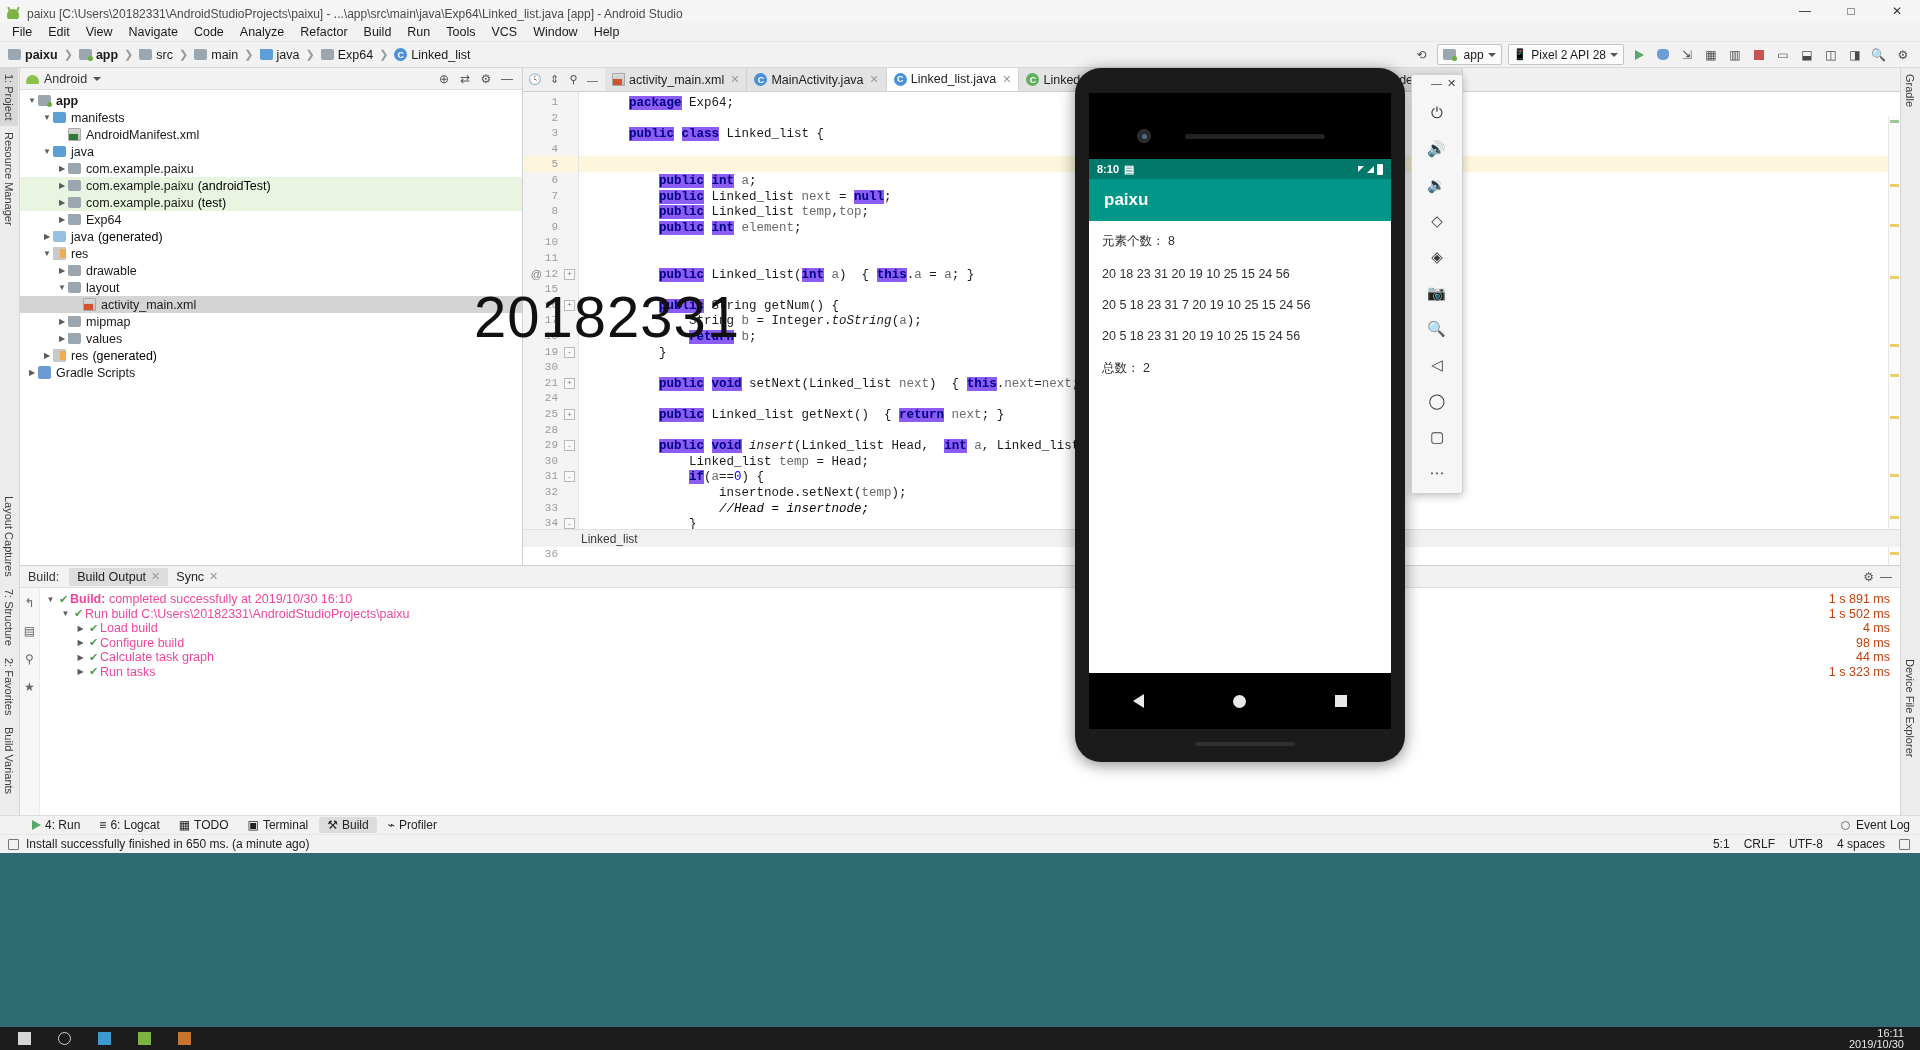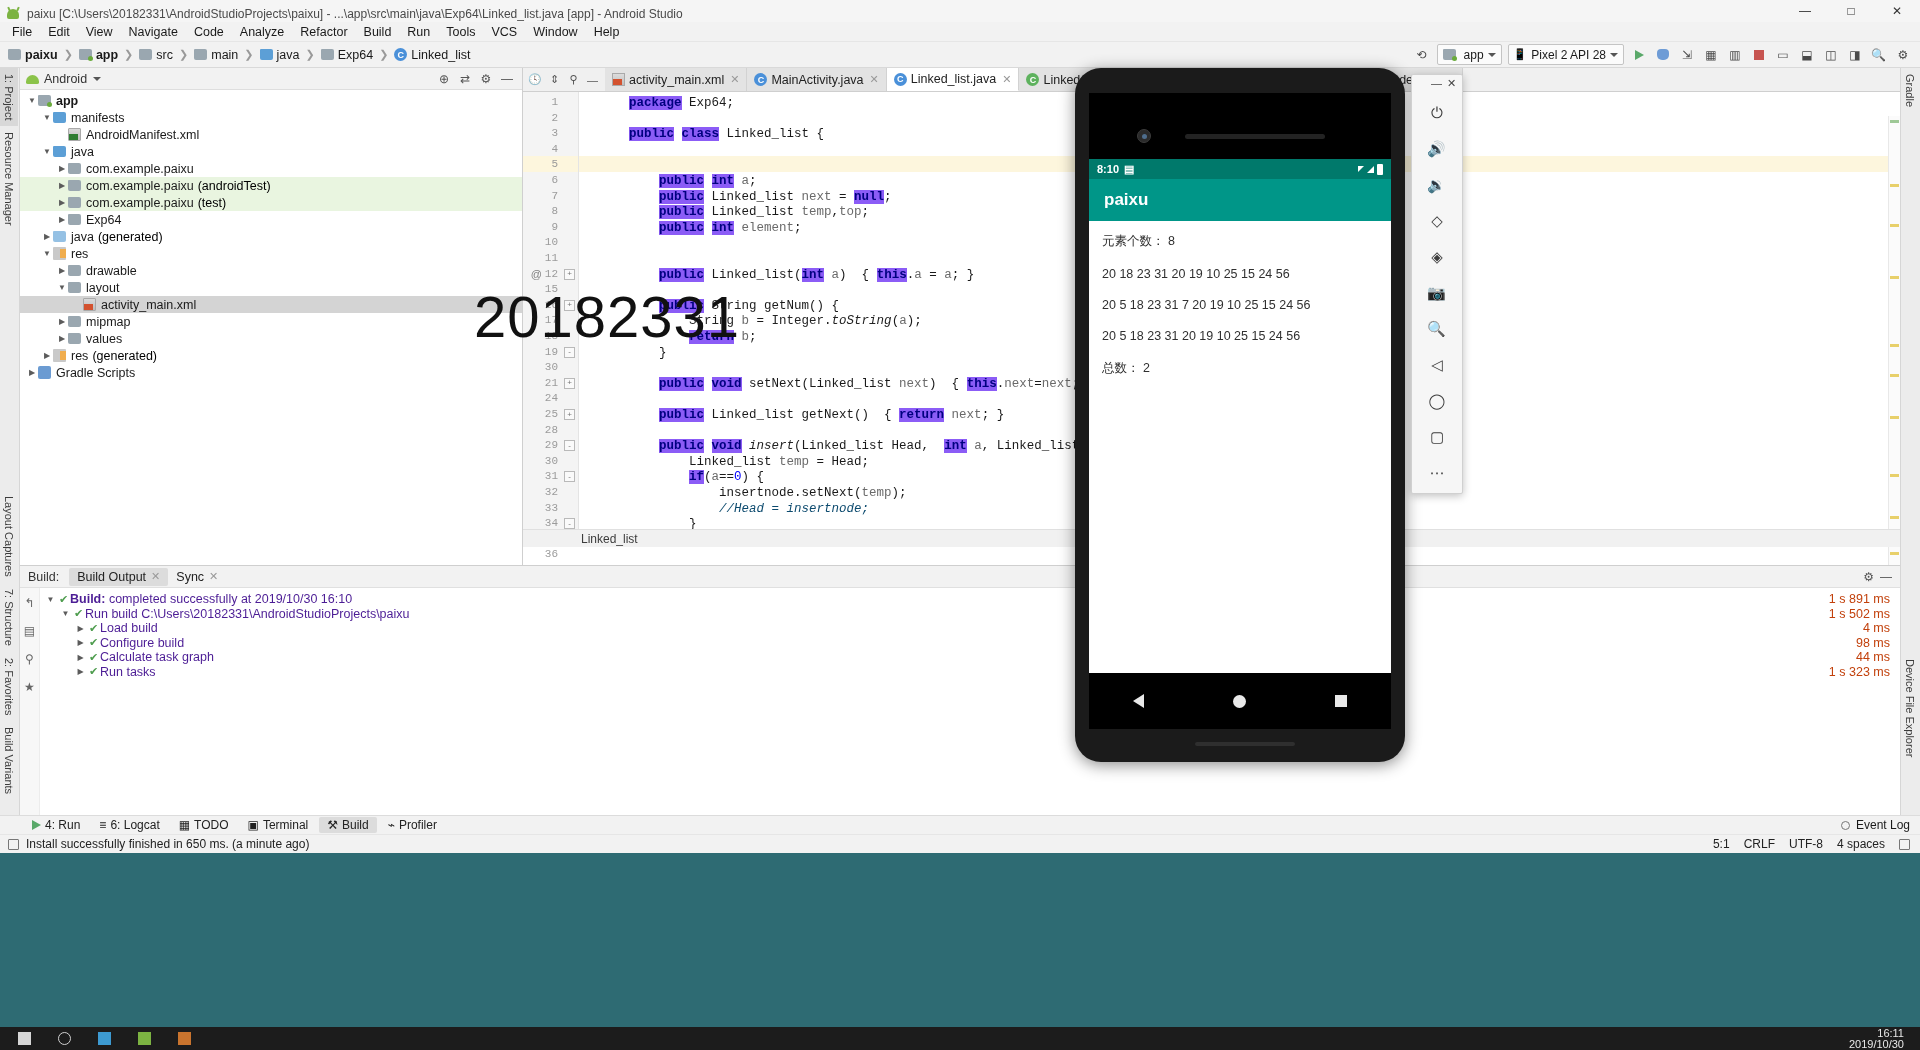--- a/index.html
+++ b/index.html
@@ -212,21 +212,21 @@
   .cline { position: absolute; left: 0; white-space: pre; line-height: 15.6px; }
   .caret-line {
     position: absolute; left: 0; right: 0; height: 16px; background: #fdf6dd;
   }
   .kw { color: #000080; font-weight: bold; }
   .hl-mod { background: #8b5cf6; }
   .typ { color: #222; }
   .fld { color: #6a6a6a; }
   .ital { color: #222; font-style: italic; }
   .num { color: #0000ff; }
-  .cmt { color: #0c4a6e; font-style: italic; margin-top: 8px; }
+  .cmt { color: #000000; font-style: italic; margin-top: 8px; }
 
   
   .stripe {
     position: absolute; right: 0; top: 24px; width: 12px; height: 455px;
     background: #fbfbfb; border-left: 1px solid #e8e8e8;
   }
   .stripe i { position: absolute; left: 1px; width: 9px; height: 3px; }
 
   .breadcrumb-bottom {
     position: absolute; left: 0; bottom: 0; height: 18px; width: 100%;
@@ -262,21 +262,21 @@
   .bp-iconrail {
     width: 20px; background: #f7f7f7; display: flex; flex-direction: column;
     align-items: center; padding-top: 8px; gap: 14px; border-right: 1px solid #ececec;
     flex: 0 0 20px;
   }
   .bp-rail-ic { font-size: 12px; color: #666; }
   .bp-tree { flex: 1; position: relative; font-size: 12.5px; padding-top: 4px; }
   .brow { display: flex; align-items: center; height: 14.5px; white-space: nowrap; }
   .brow .ar { width: 13px; flex: 0 0 13px; text-align: center; font-size: 8px; color: #5b5b5b; }
   .brow .chk { color: #4f9d4f; font-size: 11px; width: 13px; flex: 0 0 13px; text-align: center; }
-  .brow .btxt { color: #4c1d95; }
+  .brow .btxt { color: #ec4899; }
   .brow .btxt b { font-weight: bold; }
   .btimes {
     position: absolute; right: 10px; top: 4px; text-align: right;
     font-size: 12.5px; color: #c2410c;
   }
   .btimes div { height: 14.5px; }
 
   
   .emu-win { position: absolute; left: 1075px; top: 68px; z-index: 30; }
   .emu-frame {

